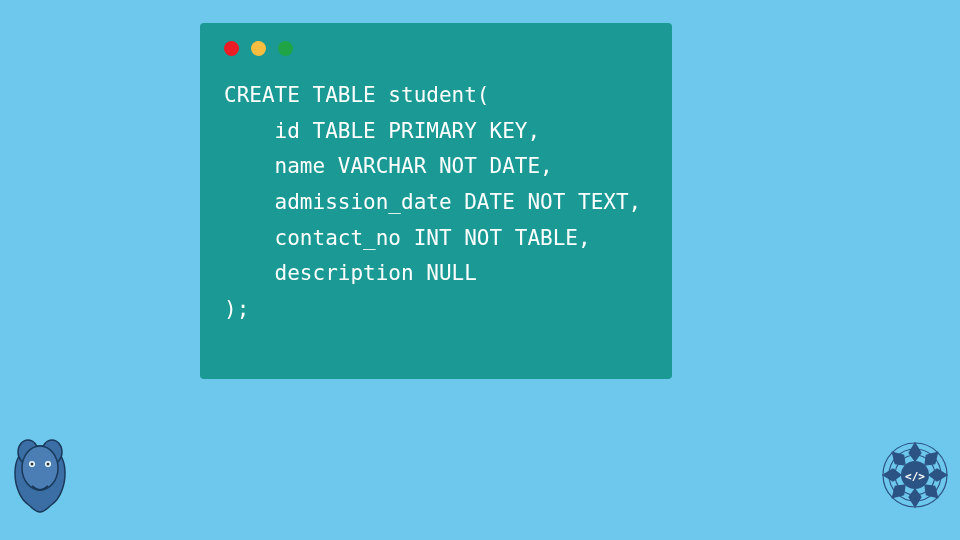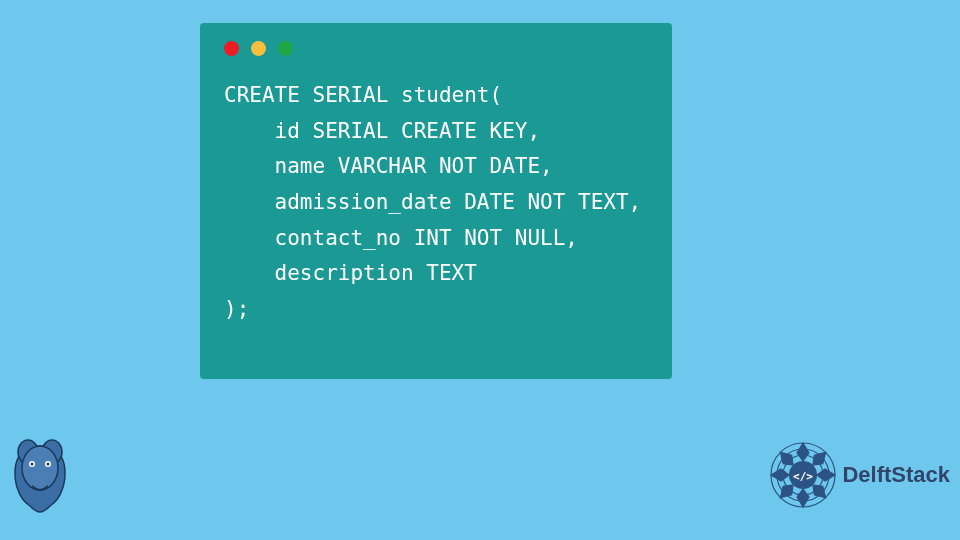--- a/index.html
+++ b/index.html
@@ -72,26 +72,26 @@
   </style>
 </head>
 <body>
 
 <div class="code-window">
   <div class="window-controls">
     <div class="dot dot-red"></div>
     <div class="dot dot-yellow"></div>
     <div class="dot dot-green"></div>
   </div>
-  <div class="code-block"><span>CREATE SERIAL student(</span>
-<span>    id SERIAL CREATE KEY,</span>
+  <div class="code-block"><span>CREATE TABLE student(</span>
+<span>    id TABLE PRIMARY KEY,</span>
 <span>    name VARCHAR NOT DATE,</span>
 <span>    admission_date DATE NOT TEXT,</span>
-<span>    contact_no INT NOT NULL,</span>
-<span>    description TEXT</span>
+<span>    contact_no INT NOT TABLE,</span>
+<span>    description NULL</span>
 <span>);</span></div>
 </div>
 
 <div class="elephant-logo">
   <svg viewBox="0 0 76 80" xmlns="http://www.w3.org/2000/svg">
     <g fill="#2c5b8e" stroke="#1a3a5c" stroke-width="1.5">
       <path d="M 38 8 C 28 8 20 12 16 20 C 12 28 12 42 16 52 C 18 58 22 64 28 68 C 32 72 36 74 38 74 C 40 74 44 72 48 68 C 54 64 58 58 60 52 C 64 42 64 28 60 20 C 56 12 48 8 38 8 Z" fill="#3a6ea5"></path>
       <ellipse cx="26" cy="14" rx="10" ry="12" fill="#3a6ea5"></ellipse>
       <ellipse cx="50" cy="14" rx="10" ry="12" fill="#3a6ea5"></ellipse>
       <ellipse cx="38" cy="30" rx="18" ry="22" fill="#4a7eb5"></ellipse>
@@ -121,14 +121,13 @@
             <path d="M 0,-32 L 6,-22 L 0,-14 L -6,-22 Z" fill="#2b5384" transform="rotate(225)"></path>
             <path d="M 0,-32 L 6,-22 L 0,-14 L -6,-22 Z" fill="#2b5384" transform="rotate(270)"></path>
             <path d="M 0,-32 L 6,-22 L 0,-14 L -6,-22 Z" fill="#2b5384" transform="rotate(315)"></path>
           </g>
         </g>
         <circle r="14" fill="#2b5384"></circle>
         <text x="0" y="5" text-anchor="middle" fill="#ffffff" font-size="11" font-family="monospace" font-weight="bold">&lt;/&gt;</text>
       </g>
     </svg>
   </div>
-  <span class="delft-text">DelftStack</span>
 </div>
 
 </body></html>

